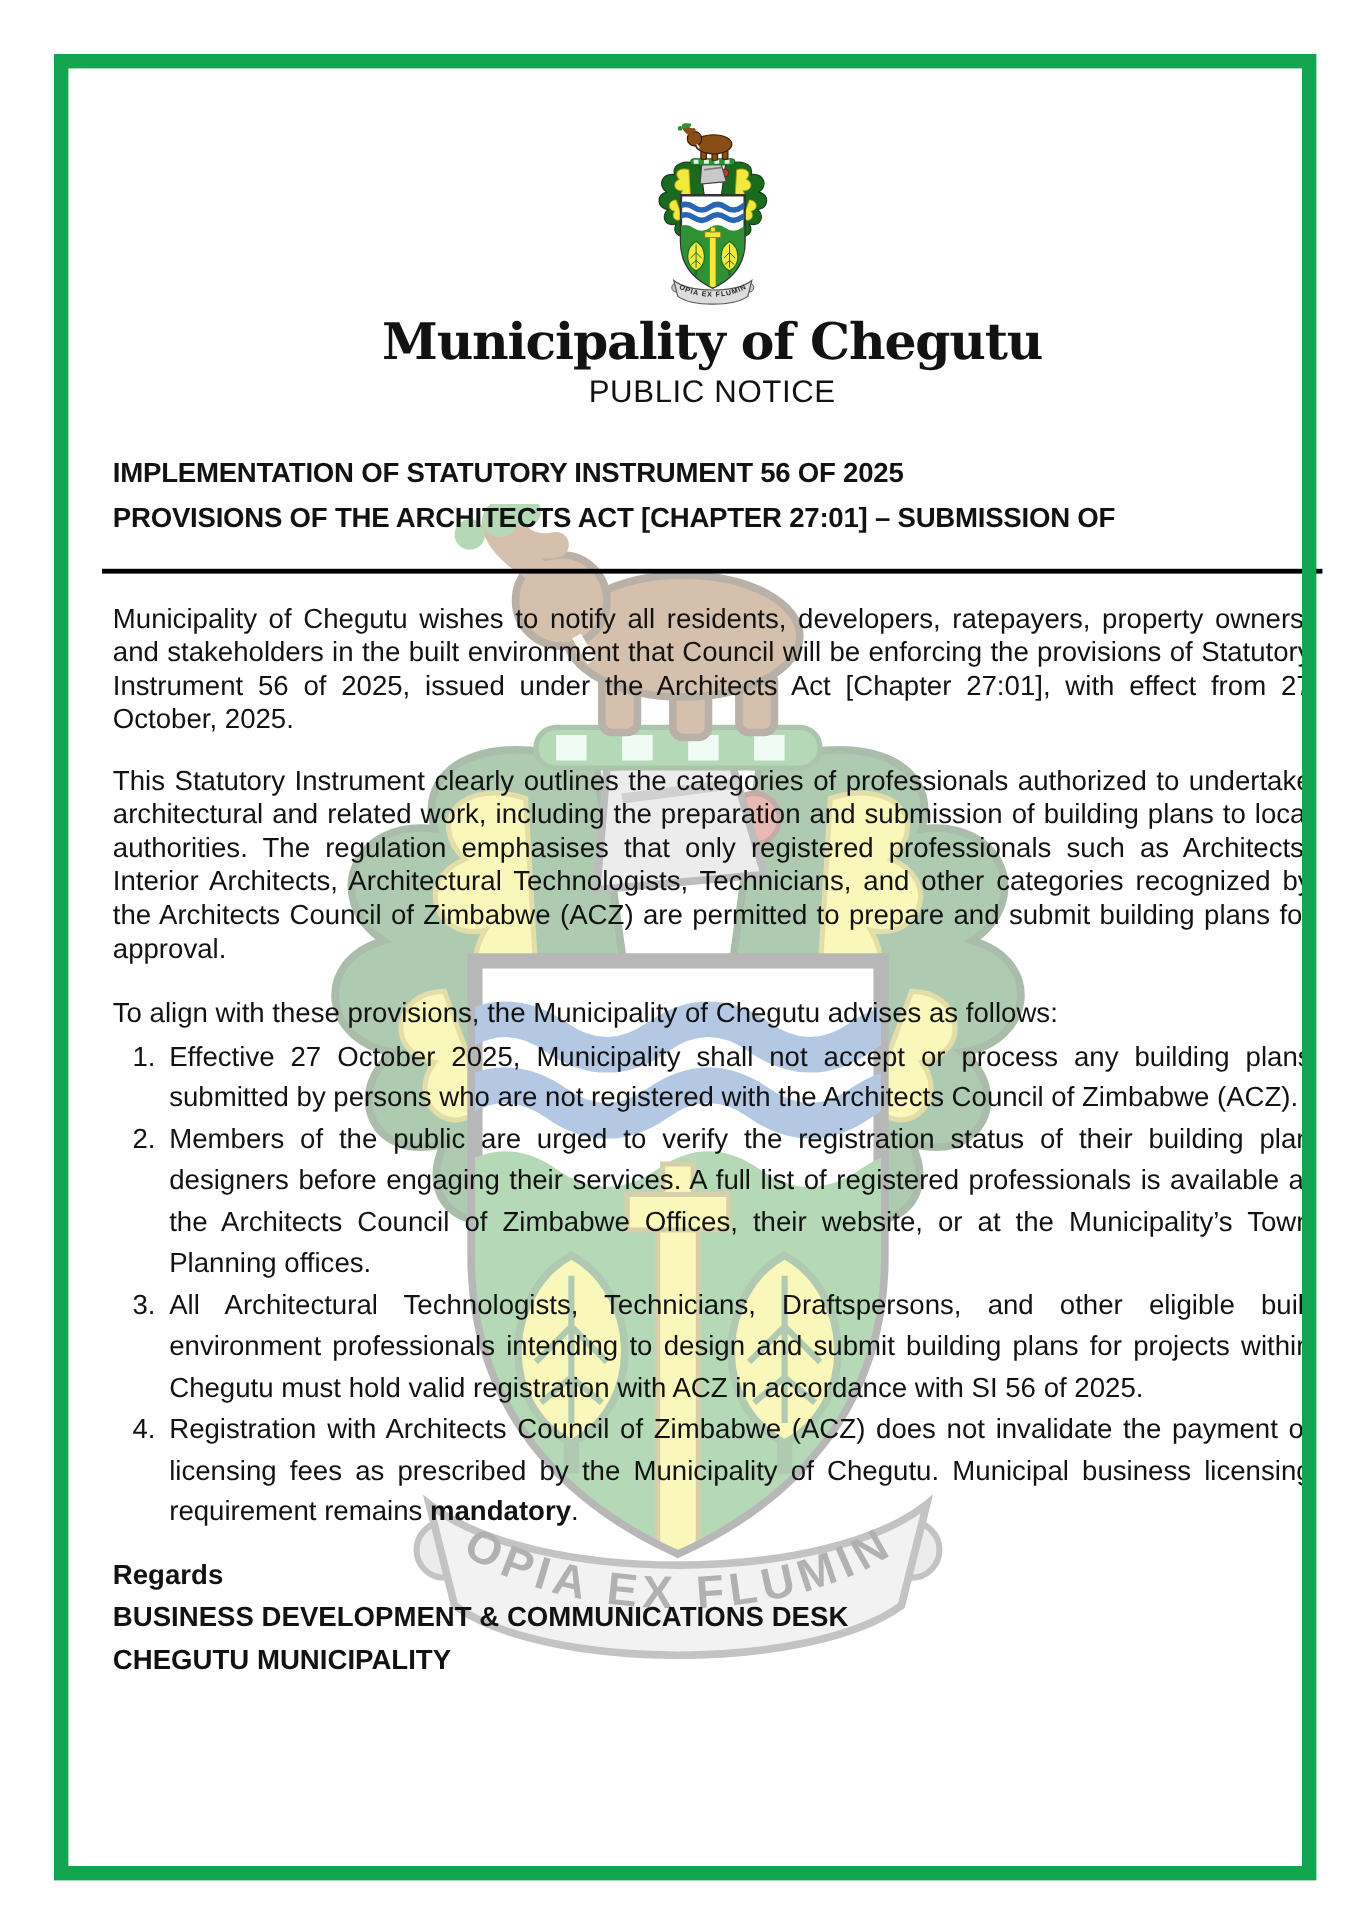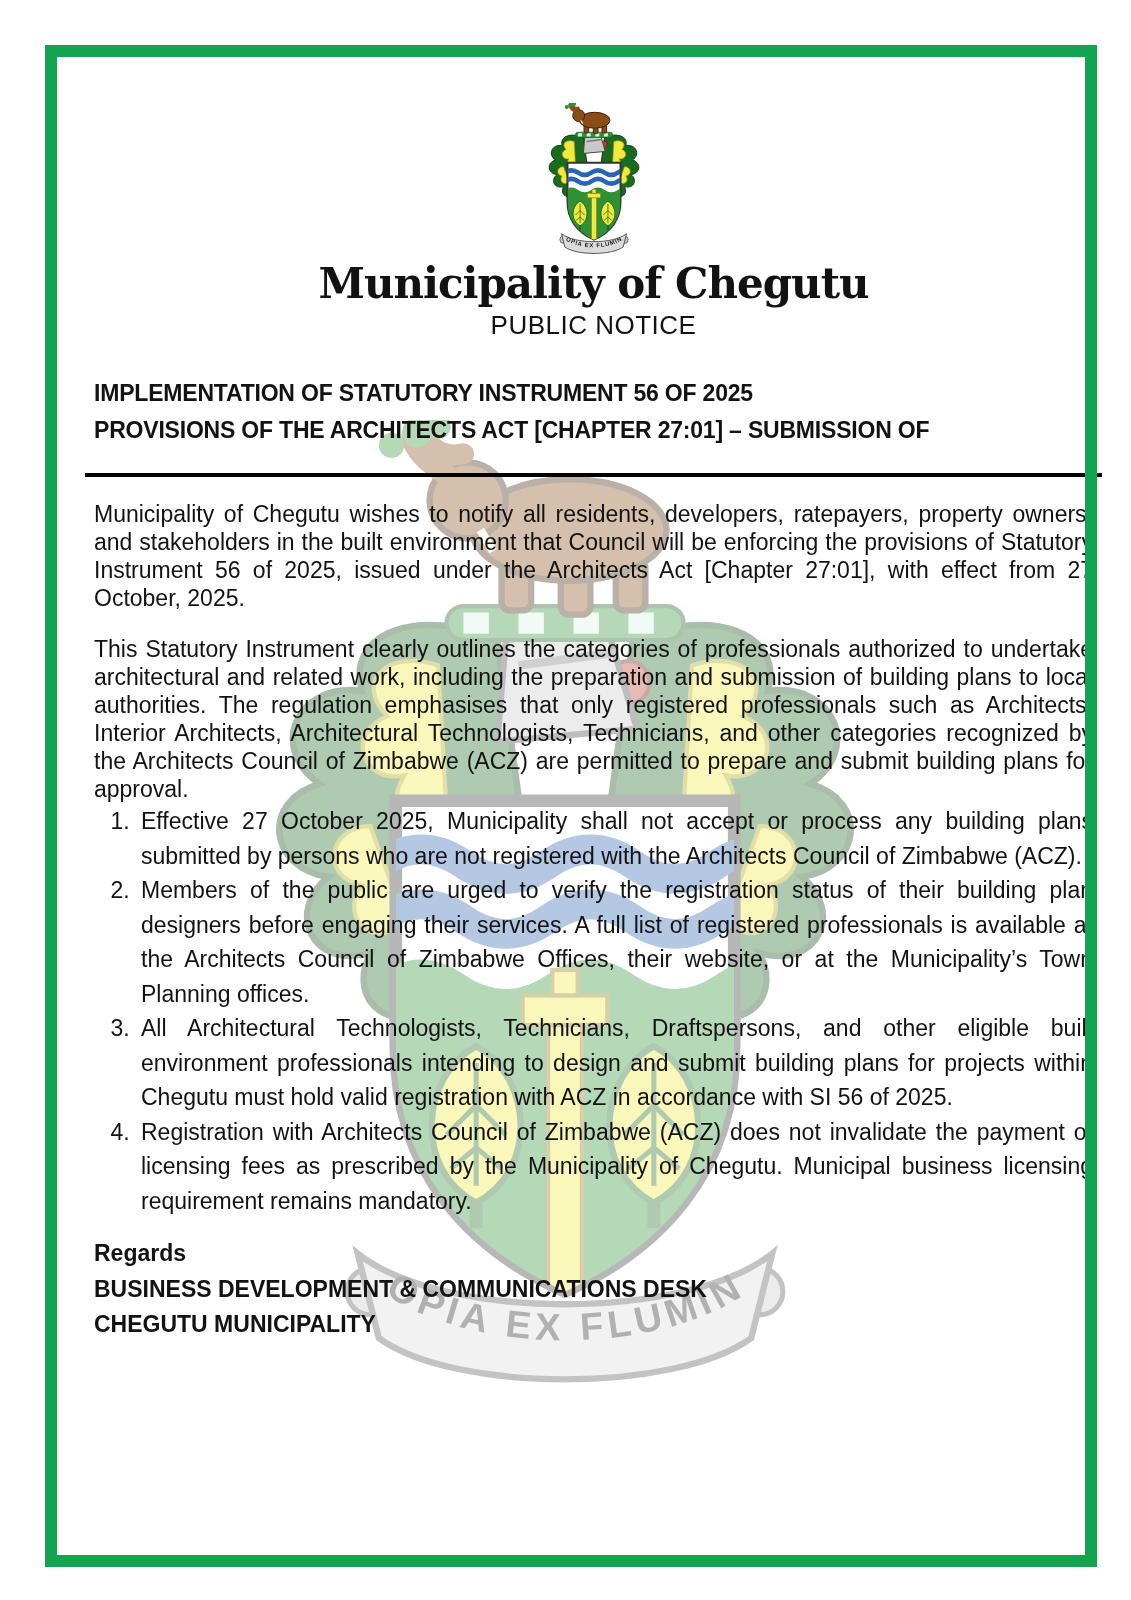--- a/index.html
+++ b/index.html
@@ -83,21 +83,21 @@
   ol.notice-list li {
     text-align:justify;
     padding-left:5px;
   }
   .signature {
     margin-top:18px;
     font-weight:bold;
     font-size:23px;
     line-height:35.5px;
   }
-  b.strong { font-weight:normal; }
+  b.strong { font-weight:bold; }
 </style>
 </head>
 <body>
 
 <svg width="0" height="0" style="position:absolute" aria-hidden="true">
   <defs>
     <clipPath id="shieldClip">
       <path d="M64,90 H144 V148 C144,178 126,196 104,206 C82,196 64,178 64,148 Z"></path>
     </clipPath>
 
@@ -199,20 +199,21 @@
     <div class="notice-title">
       <div>IMPLEMENTATION OF STATUTORY INSTRUMENT 56 OF 2025</div>
       <div>PROVISIONS OF THE ARCHITECTS ACT [CHAPTER 27:01] – SUBMISSION OF</div>
     </div>
 
     <hr class="rule">
 
     <p class="para">Municipality of Chegutu wishes to notify all residents, developers, ratepayers, property owners, and stakeholders in the built environment that Council will be enforcing the provisions of Statutory Instrument 56 of 2025, issued under the Architects Act [Chapter 27:01], with effect from 27 October, 2025.</p>
     <p class="para">This Statutory Instrument clearly outlines the categories of professionals authorized to undertake architectural and related work, including the preparation and submission of building plans to local authorities. The regulation emphasises that only registered professionals such as Architects, Interior Architects, Architectural Technologists, Technicians, and other categories recognized by the Architects Council of Zimbabwe (ACZ) are permitted to prepare and submit building plans for approval.</p>
 
+    <p class="intro">To align with these provisions, the Municipality of Chegutu advises as follows:</p>
 
     <ol class="notice-list">
       <li>Effective 27 October 2025, Municipality shall not accept or process any building plans submitted by persons who are not registered with the Architects Council of Zimbabwe (ACZ).</li>
       <li>Members of the public are urged to verify the registration status of their building plan designers before engaging their services. A full list of registered professionals is available at the Architects Council of Zimbabwe Offices, their website, or at the Municipality’s Town Planning offices.</li>
       <li>All Architectural Technologists, Technicians, Draftspersons, and other eligible built environment professionals intending to design and submit building plans for projects within Chegutu must hold valid registration with ACZ in accordance with SI 56 of 2025.</li>
       <li><span>Registration with Architects Council of Zimbabwe (ACZ) does not invalidate the payment of licensing fees as prescribed by the Municipality of Chegutu. Municipal business licensing requirement remains </span><b class="strong">mandatory</b><span>.</span></li>
     </ol>
 
     <div class="signature">
       <div>Regards</div>

